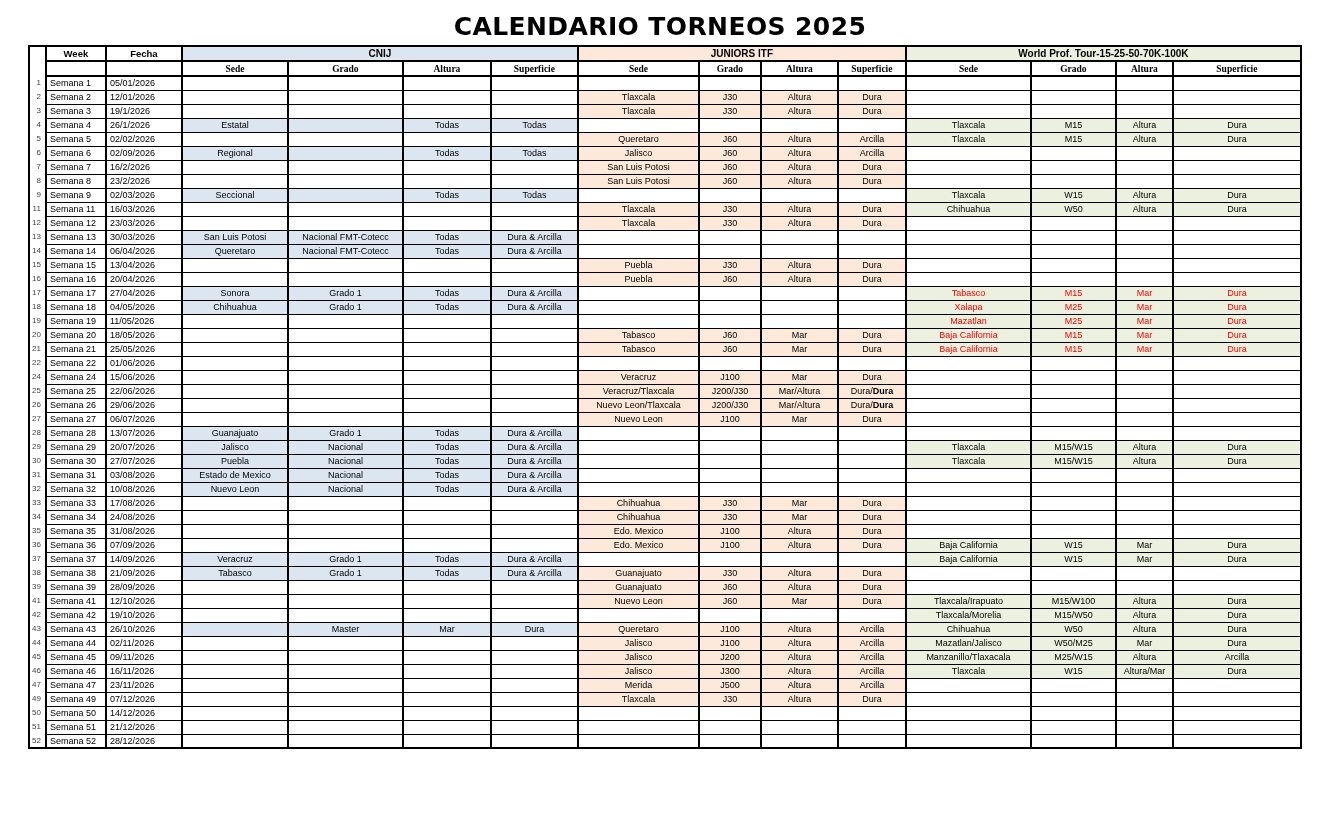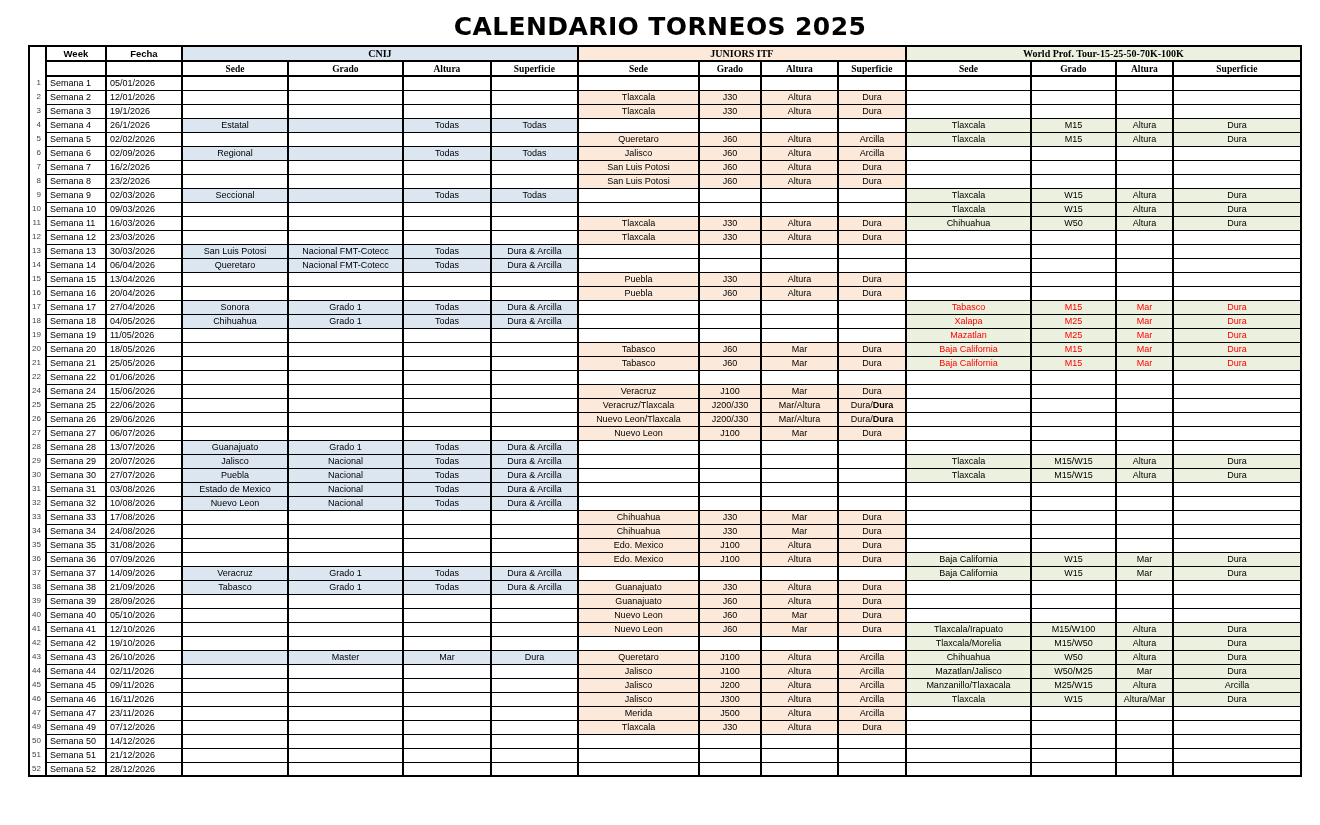--- a/index.html
+++ b/index.html
@@ -5,21 +5,21 @@
   html,body{margin:0;padding:0;background:#fff;width:1320px;height:825px;overflow:hidden;
     font-family:"Liberation Sans",sans-serif;color:#000;}
   .title{width:1320px;text-align:center;font-family:"DejaVu Sans",sans-serif;
     font-weight:bold;font-size:25px;letter-spacing:.4px;margin-top:12px;margin-bottom:4px;}
   table{border-collapse:collapse;table-layout:fixed;margin-left:28px;border:2px solid #000;}
   th,td{overflow:hidden;white-space:nowrap;padding:0 2px;box-sizing:border-box;}
   thead th{border:2px solid #000;height:15px;background:#fff;}
   tbody td{border:1px solid #000;border-left-width:2px;border-right-width:2px;height:14px;
     font-size:9px;line-height:12px;}
   th.wkhdr{font-family:"Liberation Sans",sans-serif;font-weight:bold;font-size:9.5px;}
-  th.group{font-family:Liberation Serif, serif;font-weight:bold;font-size:10px;}
+  th.group{font-family:Liberation Sans, sans-serif;font-weight:bold;font-size:10px;}
   th.sub{font-family:"Liberation Serif",serif;font-weight:bold;font-size:9.5px;}
   td.week,td.fecha{text-align:left;padding-left:3px;}
   td.datac{text-align:center;}
   .gutter,th.gutter{border:none !important;background:#fff !important;font-size:8px;
     color:#444;text-align:right;padding-right:4px;font-weight:normal;}
 </style>
 </head>
 <body>
 
 <div class="title">CALENDARIO TORNEOS 2025</div>
@@ -217,37 +217,20 @@
         <td class="datac"></td>
         <td class="datac"></td>
         <td class="datac"></td>
         <td class="datac"></td>
         <td class="datac" style="background: rgb(235, 241, 222);">Tlaxcala</td>
         <td class="datac" style="background: rgb(235, 241, 222);">W15</td>
         <td class="datac" style="background: rgb(235, 241, 222);">Altura</td>
         <td class="datac" style="background: rgb(235, 241, 222);">Dura</td>
       </tr>
       <tr>
-        <td class="gutter">10</td>
-        <td class="week">Semana 10</td>
-        <td class="fecha">09/03/2026</td>
-        <td class="datac"></td>
-        <td class="datac"></td>
-        <td class="datac"></td>
-        <td class="datac"></td>
-        <td class="datac"></td>
-        <td class="datac"></td>
-        <td class="datac"></td>
-        <td class="datac"></td>
-        <td class="datac" style="background: rgb(235, 241, 222);">Tlaxcala</td>
-        <td class="datac" style="background: rgb(235, 241, 222);">W15</td>
-        <td class="datac" style="background: rgb(235, 241, 222);">Altura</td>
-        <td class="datac" style="background: rgb(235, 241, 222);">Dura</td>
-      </tr>
-      <tr>
         <td class="gutter">11</td>
         <td class="week">Semana 11</td>
         <td class="fecha">16/03/2026</td>
         <td class="datac"></td>
         <td class="datac"></td>
         <td class="datac"></td>
         <td class="datac"></td>
         <td class="datac" style="background: rgb(253, 233, 217);">Tlaxcala</td>
         <td class="datac" style="background: rgb(253, 233, 217);">J30</td>
         <td class="datac" style="background: rgb(253, 233, 217);">Altura</td>
@@ -703,37 +686,20 @@
         <td class="gutter">39</td>
         <td class="week">Semana 39</td>
         <td class="fecha">28/09/2026</td>
         <td class="datac"></td>
         <td class="datac"></td>
         <td class="datac"></td>
         <td class="datac"></td>
         <td class="datac" style="background: rgb(253, 233, 217);">Guanajuato</td>
         <td class="datac" style="background: rgb(253, 233, 217);">J60</td>
         <td class="datac" style="background: rgb(253, 233, 217);">Altura</td>
-        <td class="datac" style="background: rgb(253, 233, 217);">Dura</td>
-        <td class="datac"></td>
-        <td class="datac"></td>
-        <td class="datac"></td>
-        <td class="datac"></td>
-      </tr>
-      <tr>
-        <td class="gutter">40</td>
-        <td class="week">Semana 40</td>
-        <td class="fecha">05/10/2026</td>
-        <td class="datac"></td>
-        <td class="datac"></td>
-        <td class="datac"></td>
-        <td class="datac"></td>
-        <td class="datac" style="background: rgb(253, 233, 217);">Nuevo Leon</td>
-        <td class="datac" style="background: rgb(253, 233, 217);">J60</td>
-        <td class="datac" style="background: rgb(253, 233, 217);">Mar</td>
         <td class="datac" style="background: rgb(253, 233, 217);">Dura</td>
         <td class="datac"></td>
         <td class="datac"></td>
         <td class="datac"></td>
         <td class="datac"></td>
       </tr>
       <tr>
         <td class="gutter">41</td>
         <td class="week">Semana 41</td>
         <td class="fecha">12/10/2026</td>

